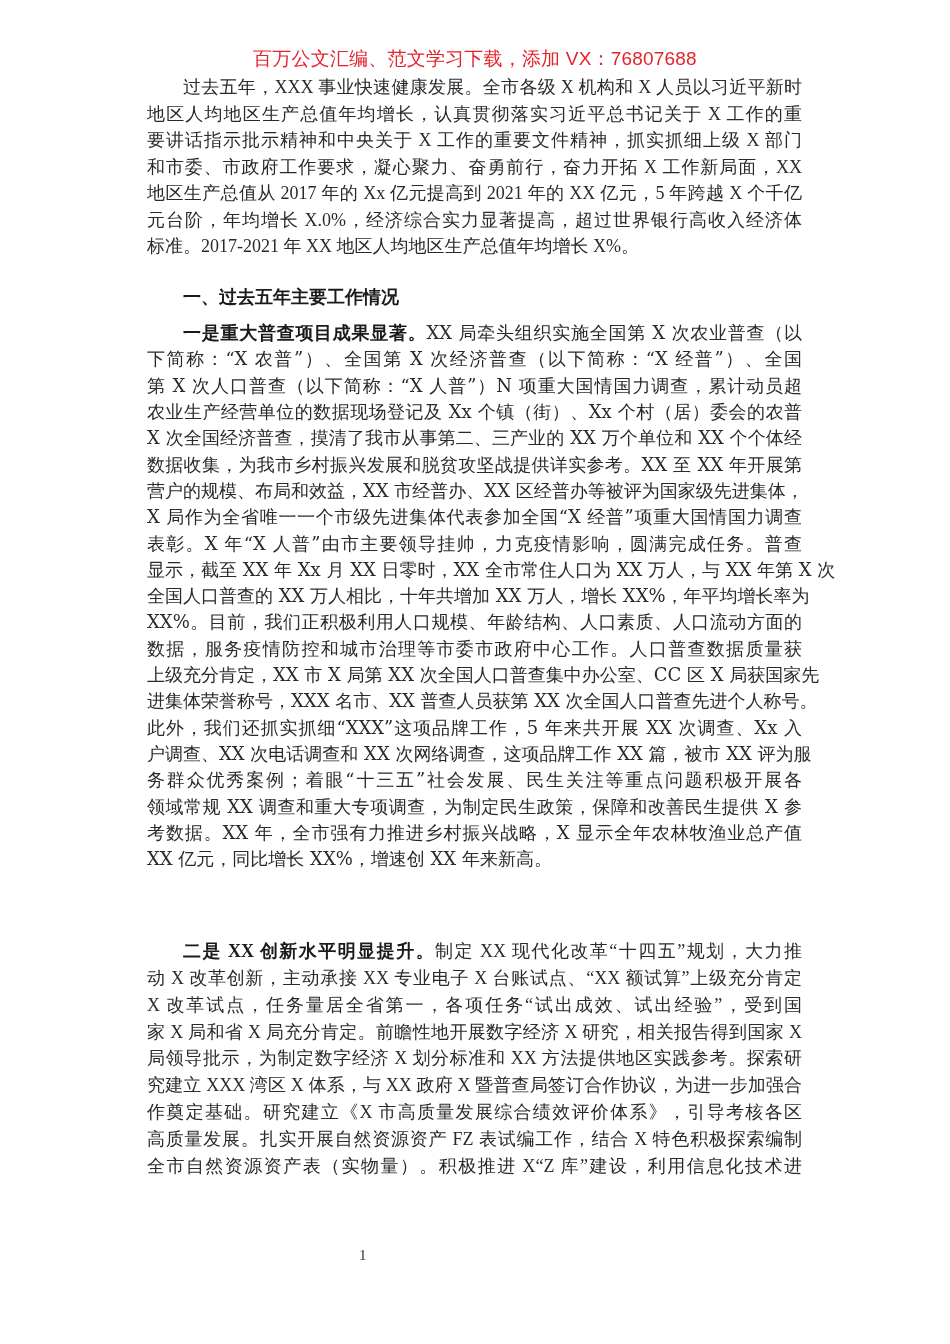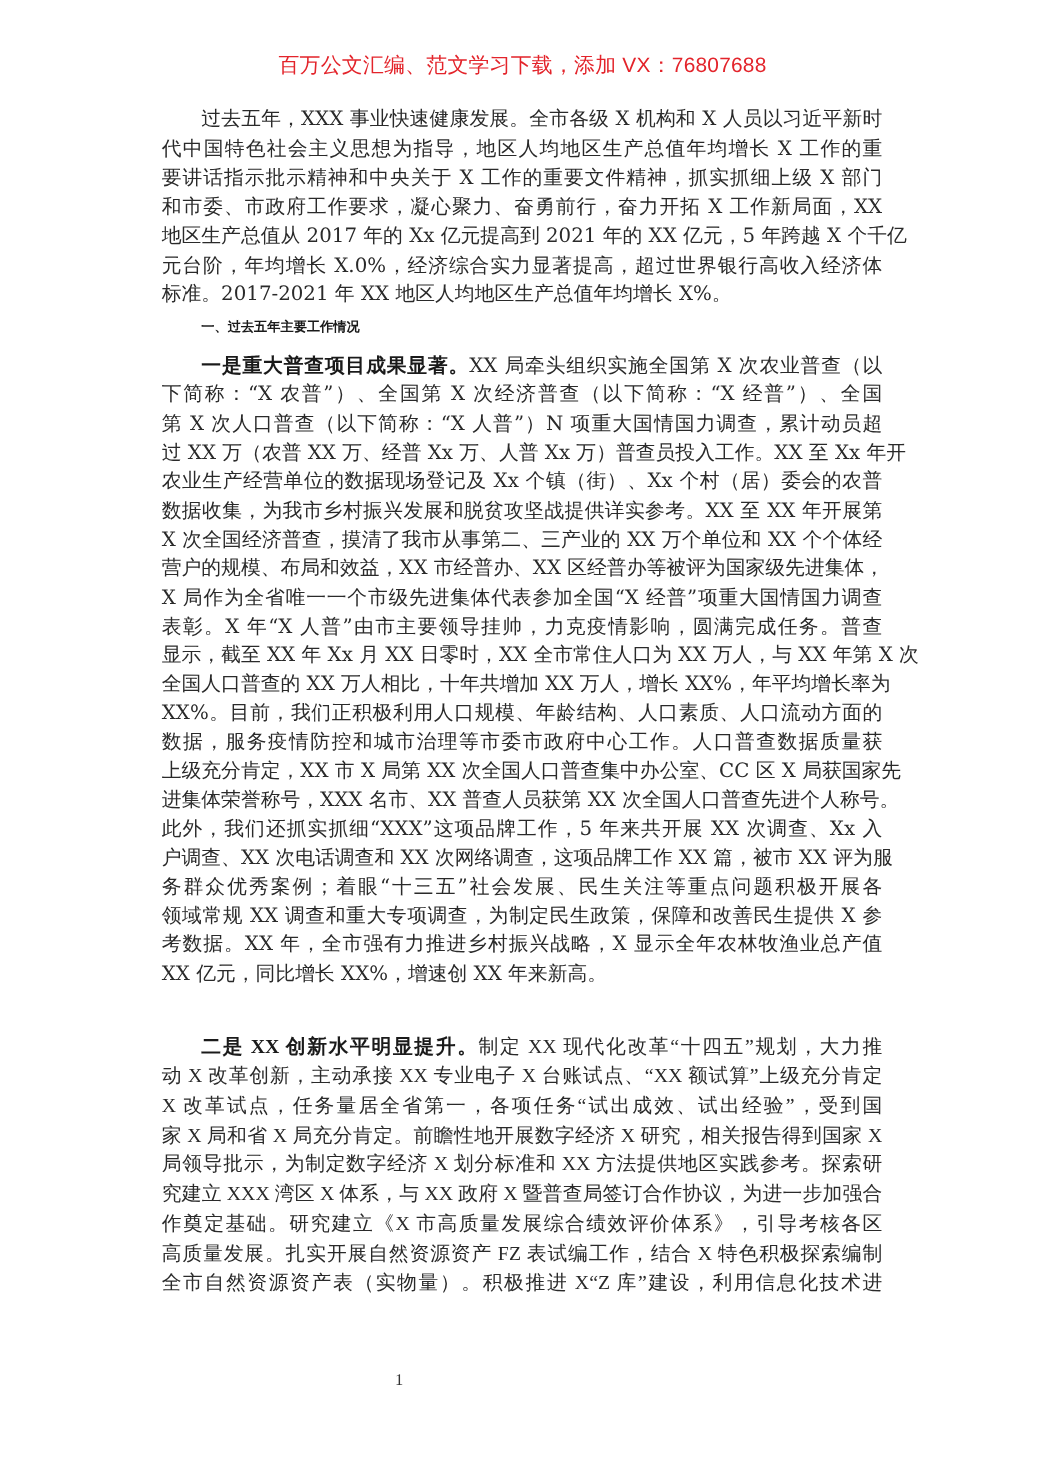--- a/index.html
+++ b/index.html
@@ -19,52 +19,51 @@
     text-align: justify; text-align-last: justify;
   }
   .line.last { text-align-last: left; }
   .line.indent { padding-left: 36px; }
   .p2 .line { height: 26.32px; line-height: 26.32px; }
   .p3 .line { height: 26.85px; line-height: 26.85px; font-family: Liberation Serif, serif; }
   .bold { font-weight: bold; color: #1a1a1a; }
   .heading {
     position: absolute; left: 183px; top: 284px;
     font-family: "DejaVu Sans", "Liberation Sans", sans-serif;
-    font-size: 12px; font-weight: bold; color: #1a1a1a; line-height: 26px;
+    font-size: 18px; font-weight: bold; color: #1a1a1a; line-height: 26px;
   }
   .pagenum {
     position: absolute; left: 359px; top: 1247px;
     font-family: "Liberation Serif", serif; font-size: 15px; color: #333;
   }
 </style>
 </head>
 <body>
 
 <div class="header">百万公文汇编、范文学习下载，添加 VX：76807688</div>
 
-<div class="para p1" style="top:96px;">
+<div class="para p1" style="top:74px;font-family:Liberation Serif, serif;">
   <span class="line indent">过去五年，XXX 事业快速健康发展。全市各级 X 机构和 X 人员以习近平新时</span>
-  <span class="line">代中国特色社会主义思想为指导，地区人均地区生产总值年均增长 X 工作的重</span>
+  <span class="line">地区人均地区生产总值年均增长，认真贯彻落实习近平总书记关于 X 工作的重</span>
   <span class="line">要讲话指示批示精神和中央关于 X 工作的重要文件精神，抓实抓细上级 X 部门</span>
   <span class="line">和市委、市政府工作要求，凝心聚力、奋勇前行，奋力开拓 X 工作新局面，XX</span>
   <span class="line">地区生产总值从 2017 年的 Xx 亿元提高到 2021 年的 XX 亿元，5 年跨越 X 个千亿</span>
   <span class="line">元台阶，年均增长 X.0%，经济综合实力显著提高，超过世界银行高收入经济体</span>
   <span class="line last">标准。2017-2021 年 XX 地区人均地区生产总值年均增长 X%。</span>
 </div>
 
 <div class="heading">一、过去五年主要工作情况</div>
 
 <div class="para p2" style="top:320px;">
   <span class="line indent"><span class="bold">一是重大普查项目成果显著。</span><span>XX 局牵头组织实施全国第 X 次农业普查（以</span></span>
   <span class="line">下简称：“X 农普”）、全国第 X 次经济普查（以下简称：“X 经普”）、全国</span>
   <span class="line">第 X 次人口普查（以下简称：“X 人普”）N 项重大国情国力调查，累计动员超</span>
-  <span class="line">过 XX 万（农普 XX 万、经普 Xx 万、人普 Xx 万）普查员投入工作。XX 至 Xx 年开</span>
   <span class="line">农业生产经营单位的数据现场登记及 Xx 个镇（街）、Xx 个村（居）委会的农普</span>
+  <span class="line">X 次全国经济普查，摸清了我市从事第二、三产业的 XX 万个单位和 XX 个个体经</span>
   <span class="line">数据收集，为我市乡村振兴发展和脱贫攻坚战提供详实参考。XX 至 XX 年开展第</span>
-  <span class="line">X 次全国经济普查，摸清了我市从事第二、三产业的 XX 万个单位和 XX 个个体经</span>
   <span class="line">营户的规模、布局和效益，XX 市经普办、XX 区经普办等被评为国家级先进集体，</span>
   <span class="line">X 局作为全省唯一一个市级先进集体代表参加全国“X 经普”项重大国情国力调查</span>
   <span class="line">表彰。X 年“X 人普”由市主要领导挂帅，力克疫情影响，圆满完成任务。普查</span>
   <span class="line">显示，截至 XX 年 Xx 月 XX 日零时，XX 全市常住人口为 XX 万人，与 XX 年第 X 次</span>
   <span class="line">全国人口普查的 XX 万人相比，十年共增加 XX 万人，增长 XX%，年平均增长率为</span>
   <span class="line">XX%。目前，我们正积极利用人口规模、年龄结构、人口素质、人口流动方面的</span>
   <span class="line">数据，服务疫情防控和城市治理等市委市政府中心工作。人口普查数据质量获</span>
   <span class="line">上级充分肯定，XX 市 X 局第 XX 次全国人口普查集中办公室、CC 区 X 局获国家先</span>
   <span class="line">进集体荣誉称号，XXX 名市、XX 普查人员获第 XX 次全国人口普查先进个人称号。</span>
   <span class="line">此外，我们还抓实抓细“XXX”这项品牌工作，5 年来共开展 XX 次调查、Xx 入</span>

